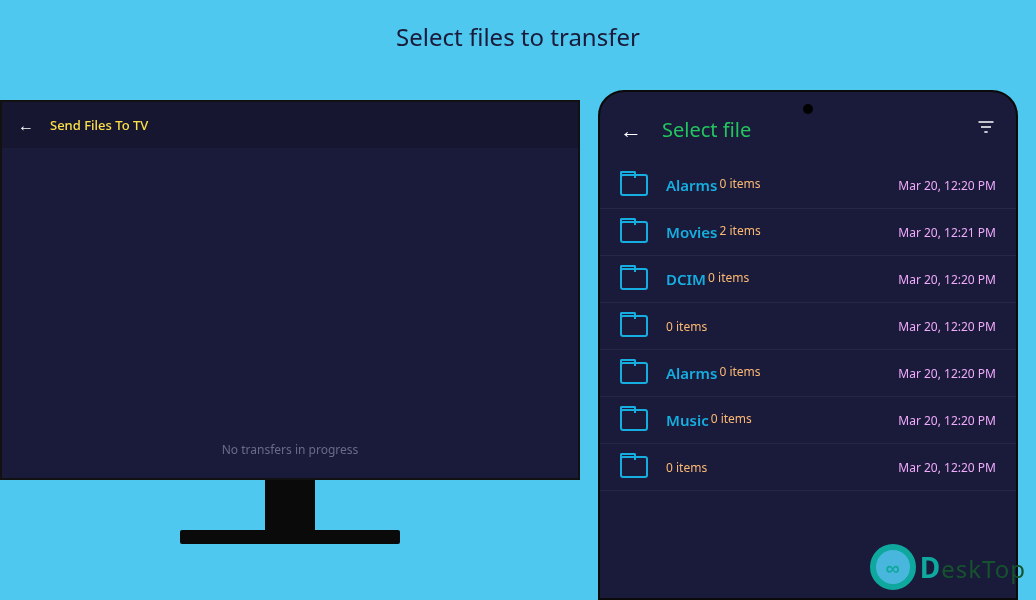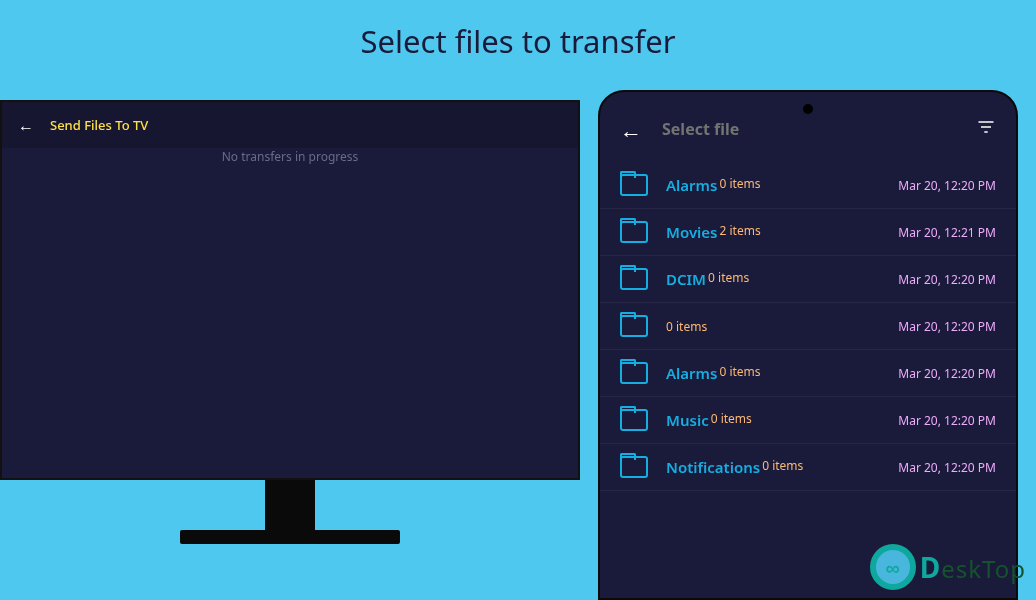--- a/index.html
+++ b/index.html
@@ -1,32 +1,32 @@
 <!DOCTYPE html>
 <html><head>
 <meta charset="utf-8">
 <style>
 *{margin:0;padding:0;box-sizing:border-box;font-family:system-ui,-apple-system,sans-serif}
 body{width:1036px;height:600px;background:#4fc8ef;overflow:hidden;position:relative}
-.headline{text-align:center;font-size:31px;font-weight:400;color:#1a1a3a;padding-top:20px}
+.headline{text-align:center;font-size:24px;font-weight:400;color:#1a1a3a;padding-top:20px}
 .tv-monitor{position:absolute;left:0;top:100px;width:580px}
 .tv-screen{width:580px;height:380px;background:#1a1a3a;border:2px solid #111;position:relative}
 .tv-header{display:flex;align-items:center;gap:16px;padding:12px 16px;background:rgba(0,0,0,.15)}
 .tv-back{color:#fff;font-size:16px}
 .tv-title{color:#fde047;font-size:13px;font-weight:500}
-.tv-body{display:flex;align-items:flex-start;justify-content:center;height:310px}
+.tv-body{display:flex;align-items:flex-end;justify-content:center;height:310px}
 .tv-empty{color:#6a6a8a;font-size:12px}
 .tv-stand-neck{width:50px;height:50px;background:#0a0a0a;margin:0 auto}
 .tv-stand-base{width:220px;height:14px;background:#0a0a0a;margin:0 auto;border-radius:2px}
 .phone{position:absolute;right:18px;top:90px;width:420px;height:510px;background:#1a1a3a;border-radius:26px 26px 0 0;border:2px solid #0a0a0a;overflow:hidden}
 .phone-notch{position:absolute;top:12px;left:50%;transform:translateX(-50%);width:10px;height:10px;background:#000;border-radius:50%}
 .phone-header{display:flex;align-items:center;justify-content:space-between;padding:22px 20px 18px}
 .phone-header-left{display:flex;align-items:center;gap:20px}
 .phone-back{color:#fff;font-size:22px;cursor:pointer}
-.phone-title{color:#737373;font-size:16px;font-weight:700}
+.phone-title{color:#22c55e;font-size:20px;font-weight:400}
 .filter-icon{color:#fff;cursor:pointer}
 .file-list{display:flex;flex-direction:column}
 .file-row{display:flex;align-items:center;padding:12px 20px;border-bottom:1px solid rgba(255,255,255,.06);cursor:pointer;gap:18px}
 .folder-ico{flex:0 0 28px;height:22px;border:2px solid #16aee0;border-radius:3px;position:relative}
 .folder-ico::before{content:"";position:absolute;top:-5px;left:-2px;width:12px;height:5px;border:2px solid #16aee0;border-bottom:none;border-radius:2px 2px 0 0}
 .file-meta{flex:1;display:flex;flex-direction:row;gap:2px}
 .file-name{color:#16aee0;font-size:15px;font-weight:600}
 .file-sub{color:#fdba74;font-size:12px}
 .file-date{color:#f0abfc;font-size:12px}
 .watermark{position:absolute;right:10px;bottom:10px;display:flex;align-items:center;gap:4px;color:#0fa89e;font-weight:700;font-size:28px}
@@ -112,21 +112,20 @@
         <span class="folder-ico"></span>
         <div class="file-meta">
           <span class="file-name">Music</span>
           <span class="file-sub">0 items</span>
         </div>
         <span class="file-date">Mar 20, 12:20 PM</span>
       </div>
       <div class="file-row">
         <span class="folder-ico"></span>
         <div class="file-meta">
-          <span class="file-name">Notifications</span>
           <span class="file-sub">0 items</span>
         </div>
         <span class="file-date">Mar 20, 12:20 PM</span>
       </div>
     </div>
 </div>
 
 <div class="watermark">
   <span class="wm-ico">∞</span>
   <span class="wm-text"><span>D</span><span class="lower">eskTop</span></span>

